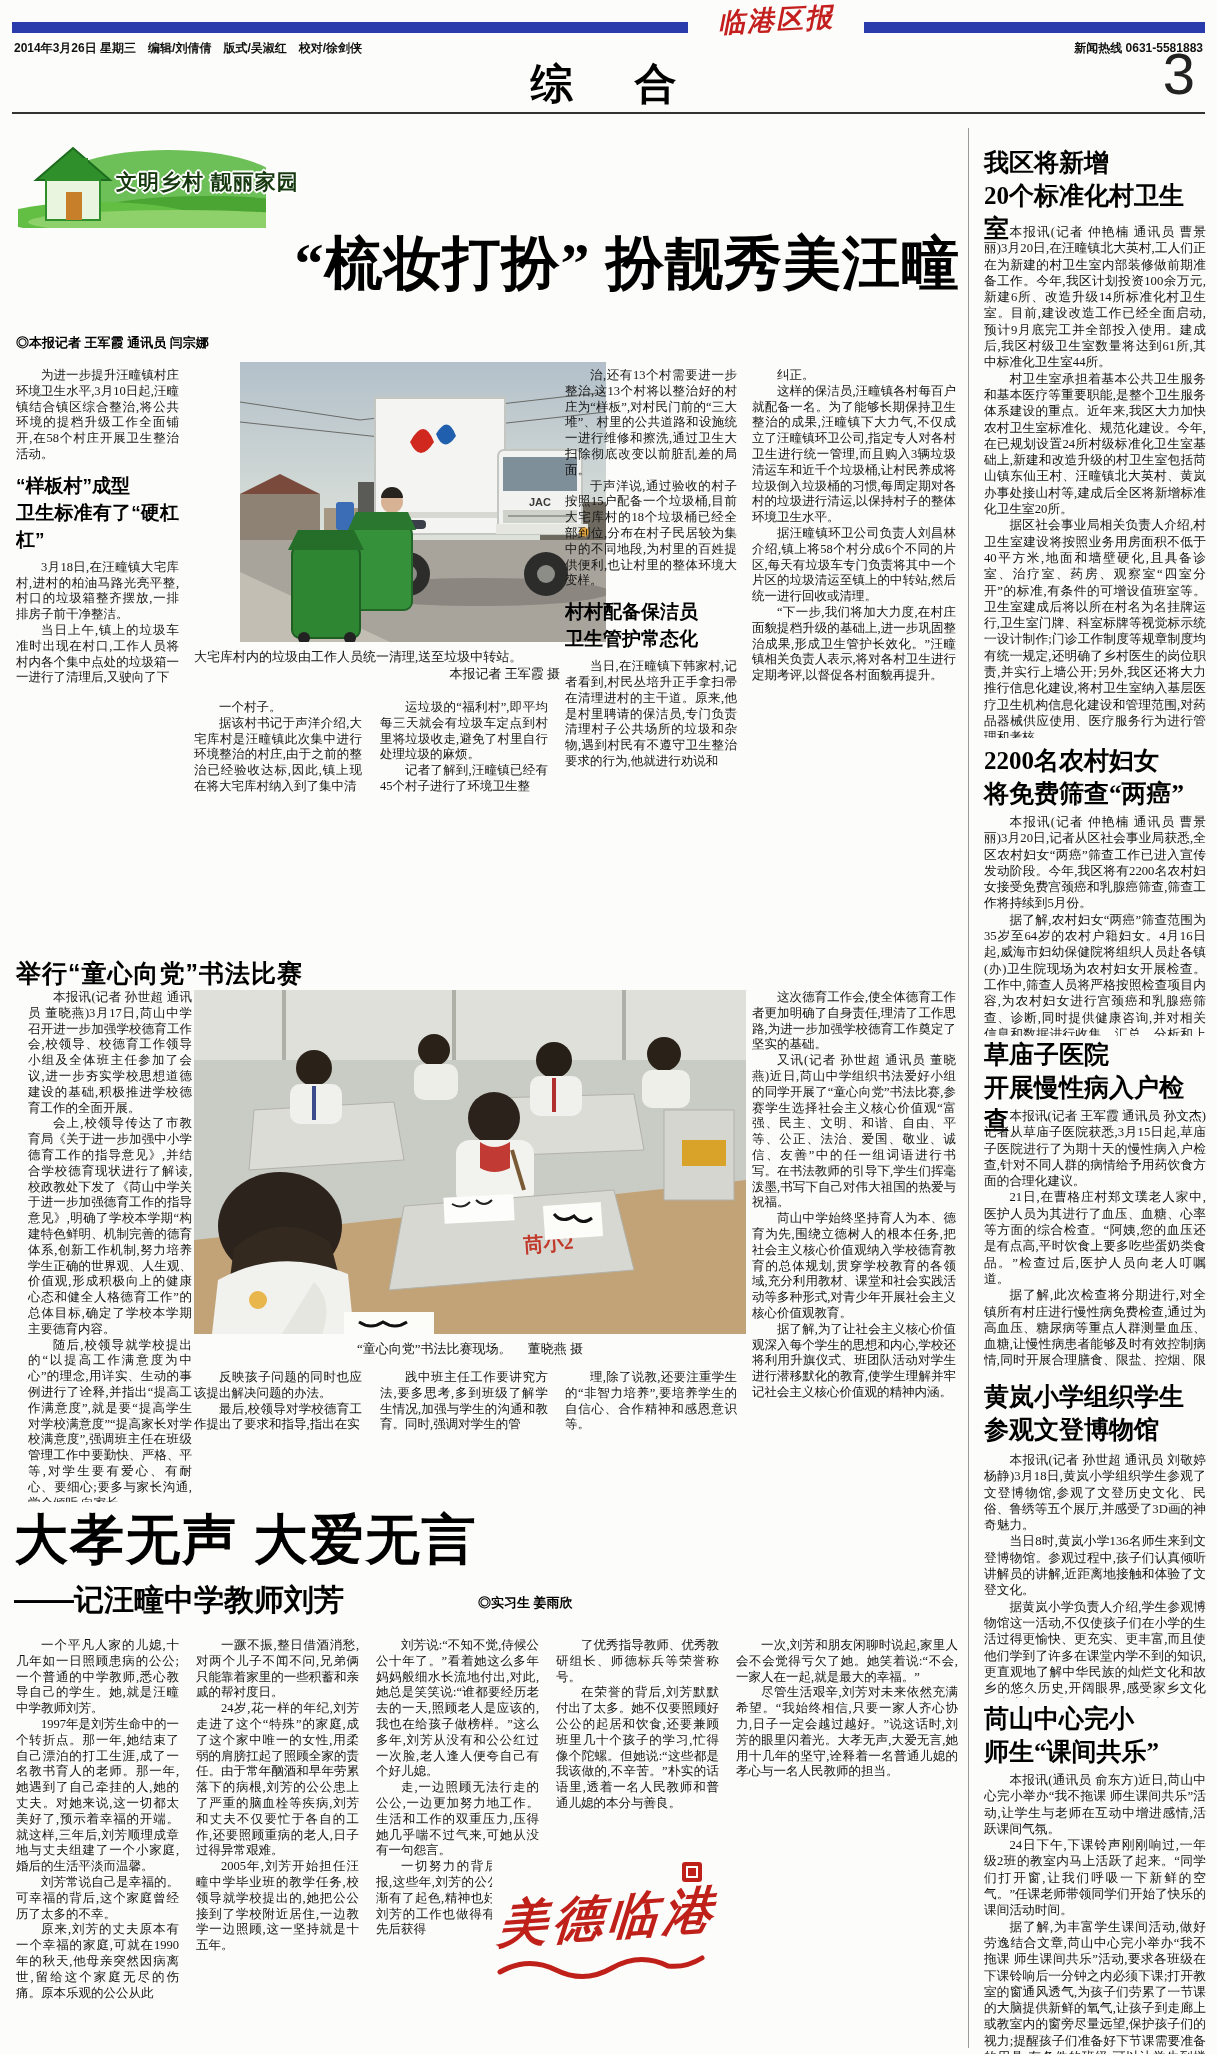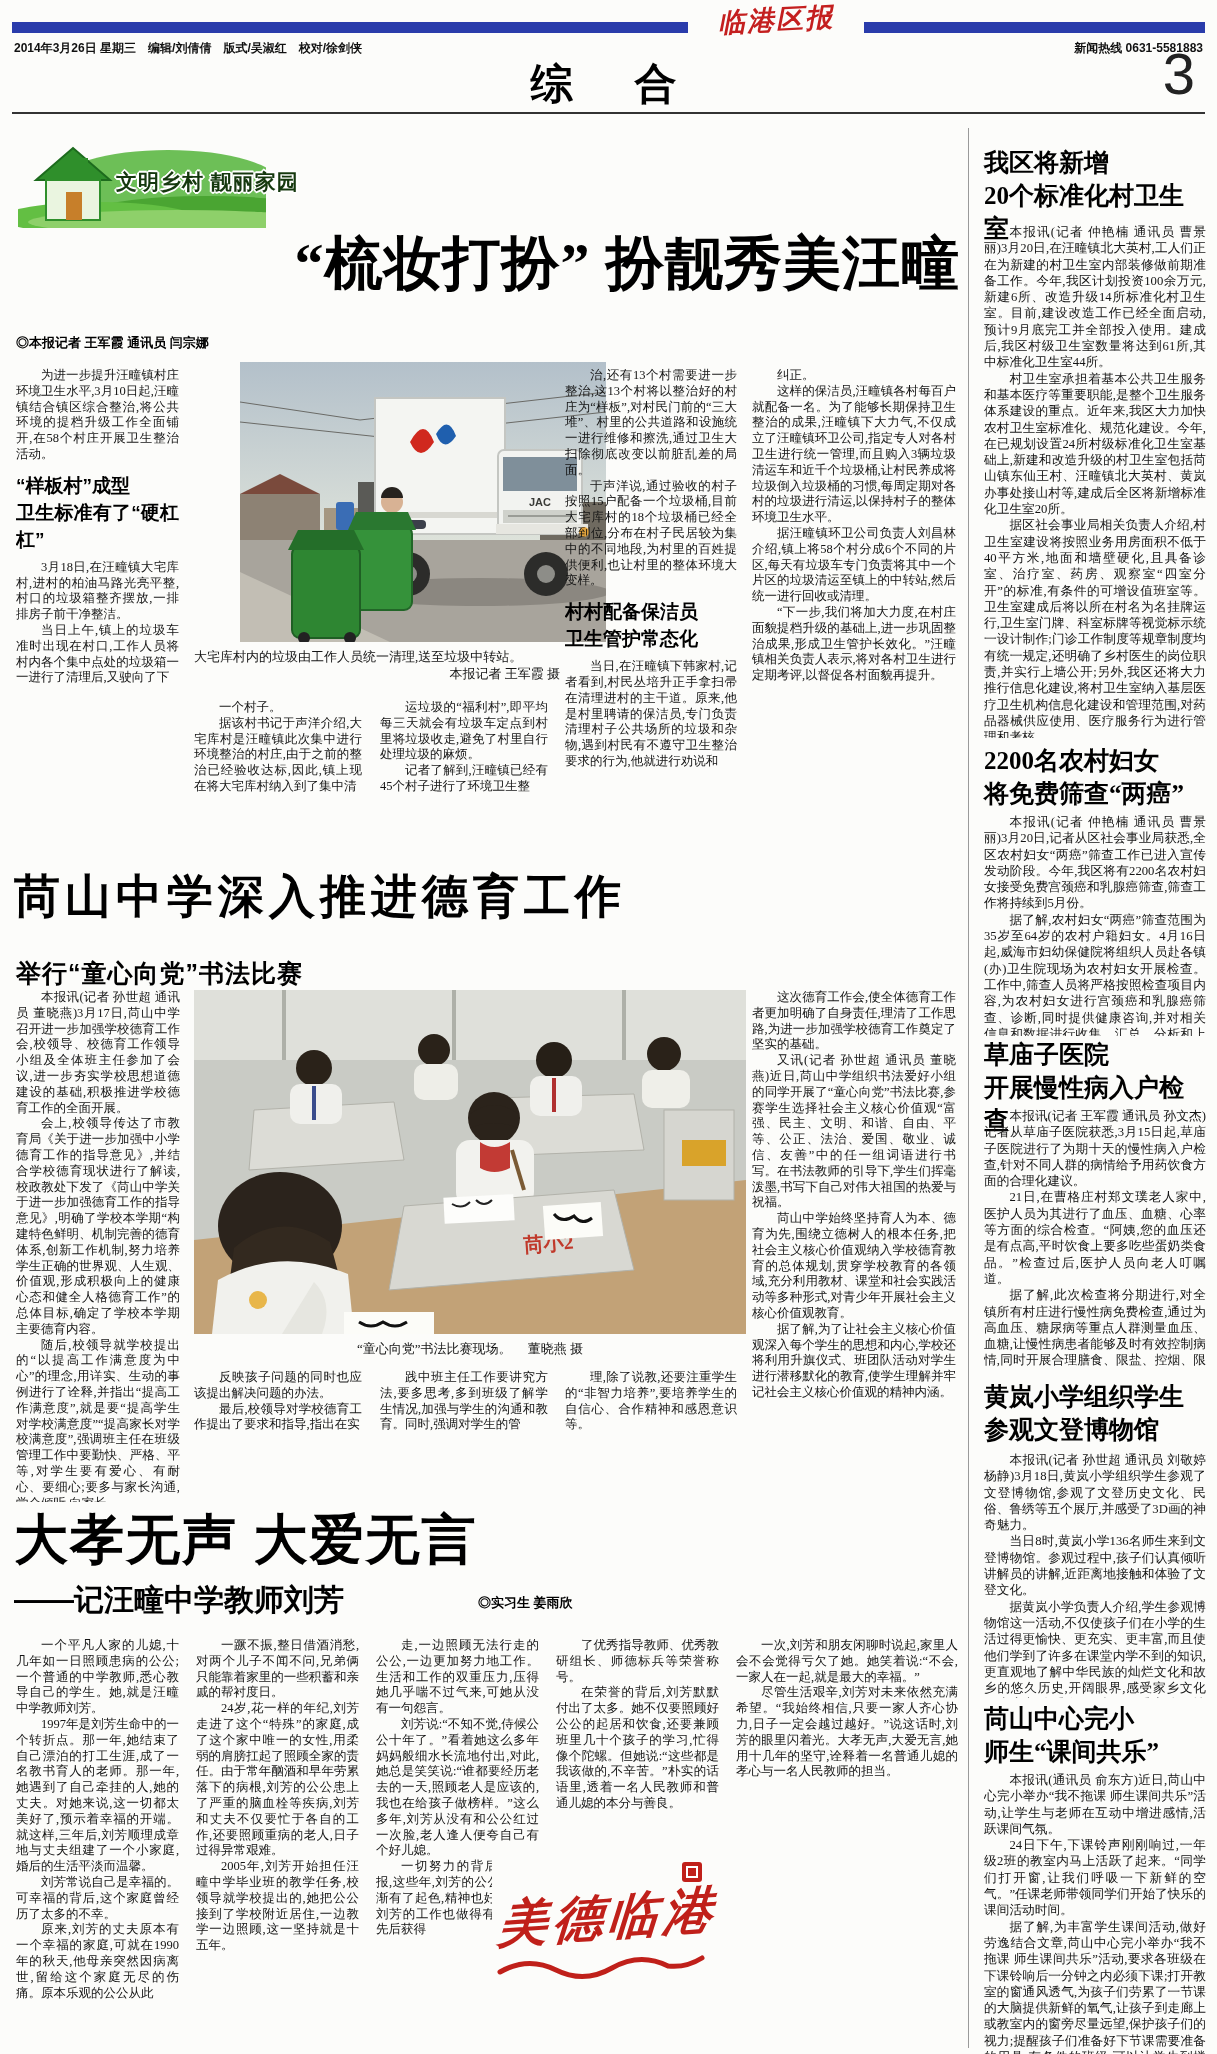--- a/index.html
+++ b/index.html
@@ -181,24 +181,23 @@
   </div>
   <div class="abs bt" style="left:752px;top:368px;width:204px;height:494px;">
     <div>
         <p>纠正。</p>
         <p>这样的保洁员,汪疃镇各村每百户就配备一名。为了能够长期保持卫生整治的成果,汪疃镇下大力气,不仅成立了汪疃镇环卫公司,指定专人对各村卫生进行统一管理,而且购入3辆垃圾清运车和近千个垃圾桶,让村民养成将垃圾倒入垃圾桶的习惯,每周定期对各村的垃圾进行清运,以保持村子的整体环境卫生水平。</p>
         <p>据汪疃镇环卫公司负责人刘昌林介绍,镇上将58个村分成6个不同的片区,每天有垃圾车专门负责将其中一个片区的垃圾清运至镇上的中转站,然后统一进行回收或清理。</p>
         <p>“下一步,我们将加大力度,在村庄面貌提档升级的基础上,进一步巩固整治成果,形成卫生管护长效化。”汪疃镇相关负责人表示,将对各村卫生进行定期考评,以督促各村面貌再提升。</p>
       </div>
   </div>
 
-  <div class="abs school-headline" style="left:14px;top:866px;">苘山中学深入推进德育工作</div>
   <div class="abs school-subhead" style="left:16px;top:938px;margin-top:19px;">举行“童心向党”书法比赛</div>
 
-  <div class="abs bt" style="left:16px;top:990px;width:164px;height:512px;">
+  <div class="abs bt" style="left:28px;top:990px;width:164px;height:512px;">
     <div>
         <p>本报讯(记者 孙世超 通讯员 董晓燕)3月17日,苘山中学召开进一步加强学校德育工作会,校领导、校德育工作领导小组及全体班主任参加了会议,进一步夯实学校思想道德建设的基础,积极推进学校德育工作的全面开展。</p>
         <p>会上,校领导传达了市教育局《关于进一步加强中小学德育工作的指导意见》,并结合学校德育现状进行了解读,校政教处下发了《苘山中学关于进一步加强德育工作的指导意见》,明确了学校本学期“构建特色鲜明、机制完善的德育体系,创新工作机制,努力培养学生正确的世界观、人生观、价值观,形成积极向上的健康心态和健全人格德育工作”的总体目标,确定了学校本学期主要德育内容。</p>
         <p>随后,校领导就学校提出的“以提高工作满意度为中心”的理念,用详实、生动的事例进行了诠释,并指出“提高工作满意度”,就是要“提高学生对学校满意度”“提高家长对学校满意度”,强调班主任在班级管理工作中要勤快、严格、平等,对学生要有爱心、有耐心、要细心;要多与家长沟通,学会倾听,向家长</p>
       </div>
   </div>
 
   <div class="abs photo-frame" style="left:194px;top:990px;width:552px;height:344px;">
     <svg width="552" height="344" viewBox="0 0 552 344">
       <rect width="552" height="344" fill="#c9cbc5"></rect>
@@ -293,22 +292,22 @@
   </div>
   <div class="abs bt" style="left:196px;top:1638px;width:163px;height:412px;">
     <div>
         <p>一蹶不振,整日借酒消愁,对两个儿子不闻不问,兄弟俩只能靠着家里的一些积蓄和亲戚的帮衬度日。</p>
         <p>24岁,花一样的年纪,刘芳走进了这个“特殊”的家庭,成了这个家中唯一的女性,用柔弱的肩膀扛起了照顾全家的责任。由于常年酗酒和早年劳累落下的病根,刘芳的公公患上了严重的脑血栓等疾病,刘芳和丈夫不仅要忙于各自的工作,还要照顾重病的老人,日子过得异常艰难。</p>
         <p>2005年,刘芳开始担任汪疃中学毕业班的教学任务,校领导就学校提出的,她把公公接到了学校附近居住,一边教学一边照顾,这一坚持就是十五年。</p>
       </div>
   </div>
   <div class="abs bt" style="left:376px;top:1638px;width:163px;height:412px;">
     <div>
+        <p>刘芳说:“不知不觉,侍候公公十年了。”看着她这么多年妈妈般细水长流地付出,对此,她总是笑笑说:“谁都要经历老去的一天,照顾老人是应该的,我也在给孩子做榜样。”这么多年,刘芳从没有和公公红过一次脸,老人逢人便夸自己有个好儿媳。</p>
         <p>走,一边照顾无法行走的公公,一边更加努力地工作。生活和工作的双重压力,压得她几乎喘不过气来,可她从没有一句怨言。</p>
-        <p>刘芳说:“不知不觉,侍候公公十年了。”看着她这么多年妈妈般细水长流地付出,对此,她总是笑笑说:“谁都要经历老去的一天,照顾老人是应该的,我也在给孩子做榜样。”这么多年,刘芳从没有和公公红过一次脸,老人逢人便夸自己有个好儿媳。</p>
         <p>一切努力的背后都有回报,这些年,刘芳的公公身体渐渐有了起色,精神也好了许多,刘芳的工作也做得有声有色,先后获得</p>
       </div>
   </div>
   <div class="abs bt" style="left:556px;top:1638px;width:163px;height:412px;">
     <div>
         <p>了优秀指导教师、优秀教研组长、师德标兵等荣誉称号。</p>
         <p>在荣誉的背后,刘芳默默付出了太多。她不仅要照顾好公公的起居和饮食,还要兼顾班里几十个孩子的学习,忙得像个陀螺。但她说:“这些都是我该做的,不辛苦。”朴实的话语里,透着一名人民教师和普通儿媳的本分与善良。</p>
       </div>
   </div>
   <div class="abs bt" style="left:736px;top:1638px;width:222px;height:412px;">

